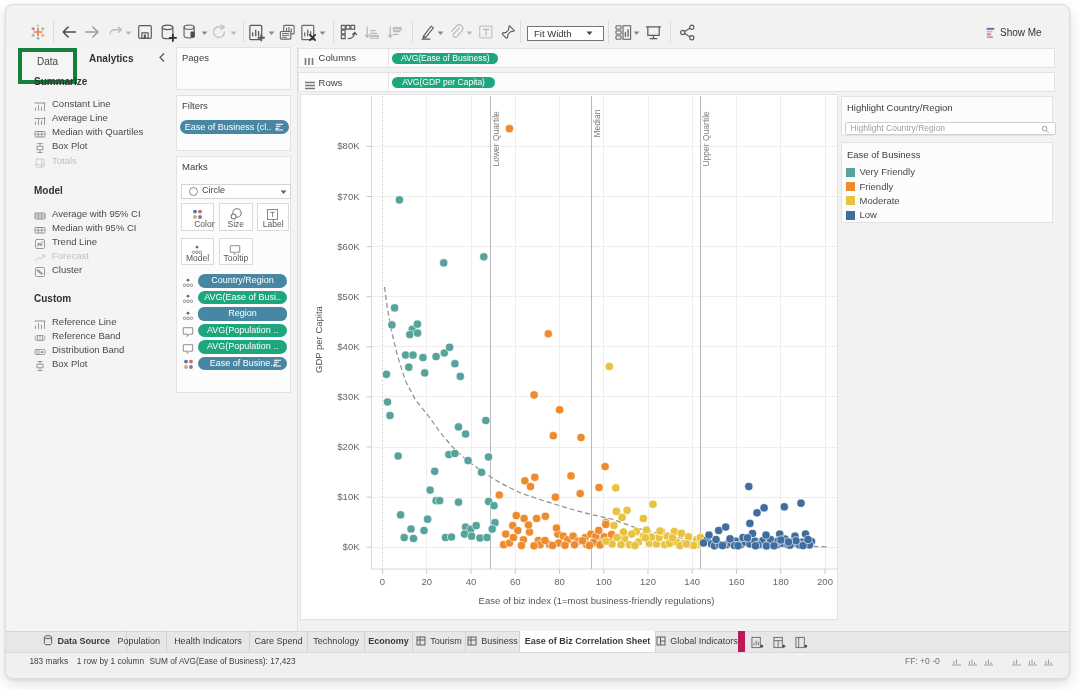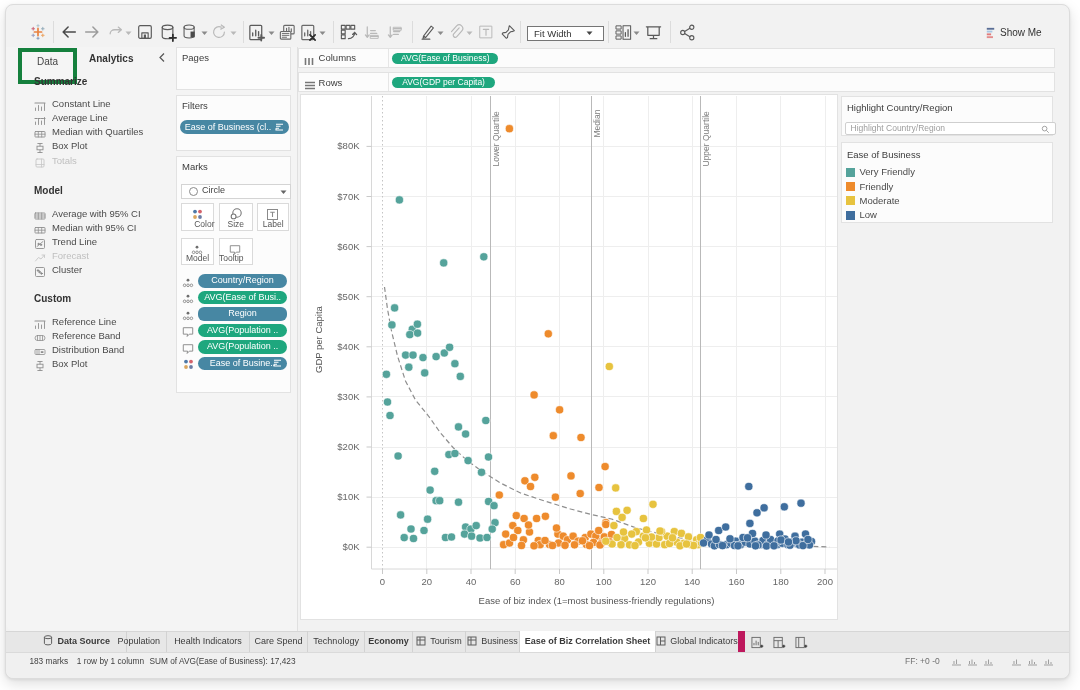--- a/index.html
+++ b/index.html
@@ -283,21 +283,21 @@
         <circle cx="6.5" cy="3.4" r="1.5" fill="#6e6e6e"></circle>
         <circle cx="2.8" cy="9" r="1.4" fill="none" stroke="#8a8a8a"></circle>
         <circle cx="6.5" cy="9" r="1.4" fill="none" stroke="#8a8a8a"></circle>
         <circle cx="10.2" cy="9" r="1.4" fill="none" stroke="#8a8a8a"></circle>
       </svg></div>
 <div class="abs" style="left:174.7px;top:248.3px;width:33.8px;text-align:center;font-size:8.5px;color:#555">Model</div>
 <div class="abs" style="left:213.0px;top:232.5px;width:33.7px;height:27.8px;background:#fff;border:1px solid #dadada;box-sizing:border-box"></div>
 <div class="abs" style="left:222.85px;top:236.5px"><svg width="12" height="12" viewBox="0 0 14 14" fill="none">
         <path d="M1.5 2 H12.5 V9.5 H8.5 L6 12.2 L6.5 9.5 H1.5 Z" stroke="#8a8a8a" stroke-width="1.1" stroke-linejoin="round"></path>
       </svg></div>
-<div class="abs" style="left:213.0px;top:248.3px;width:33.7px;text-align:left;font-size:8.5px;color:#555">Tooltip</div>
+<div class="abs" style="left:213.0px;top:248.3px;width:33.7px;text-align:center;font-size:8.5px;color:#555">Tooltip</div>
 <div class="abs" style="left:176px;top:269.5px"><svg width="12" height="12" viewBox="0 0 13 13">
         <circle cx="6.5" cy="3.4" r="1.5" fill="#6e6e6e"></circle>
         <circle cx="2.8" cy="9" r="1.4" fill="none" stroke="#8a8a8a"></circle>
         <circle cx="6.5" cy="9" r="1.4" fill="none" stroke="#8a8a8a"></circle>
         <circle cx="10.2" cy="9" r="1.4" fill="none" stroke="#8a8a8a"></circle>
       </svg></div>
 <div class="abs" style="left:192.4px;top:269.1px;width:88.4px;height:13.8px;background:#4787a3;border-radius:6.9px;color:#fff;font-size:9px;line-height:13.8px;text-align:center;white-space:nowrap;overflow:hidden;box-sizing:border-box;">Country/Region</div>
 <div class="abs" style="left:176px;top:286.0px"><svg width="12" height="12" viewBox="0 0 13 13">
         <circle cx="6.5" cy="3.4" r="1.5" fill="#6e6e6e"></circle>
         <circle cx="2.8" cy="9" r="1.4" fill="none" stroke="#8a8a8a"></circle>

